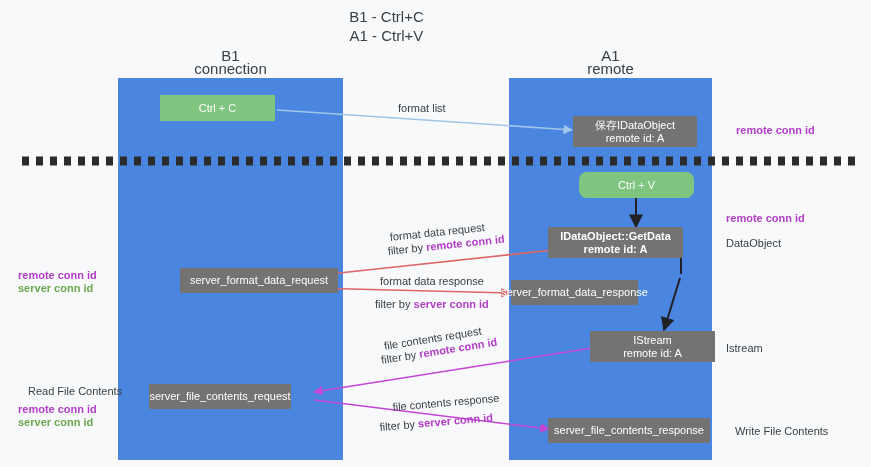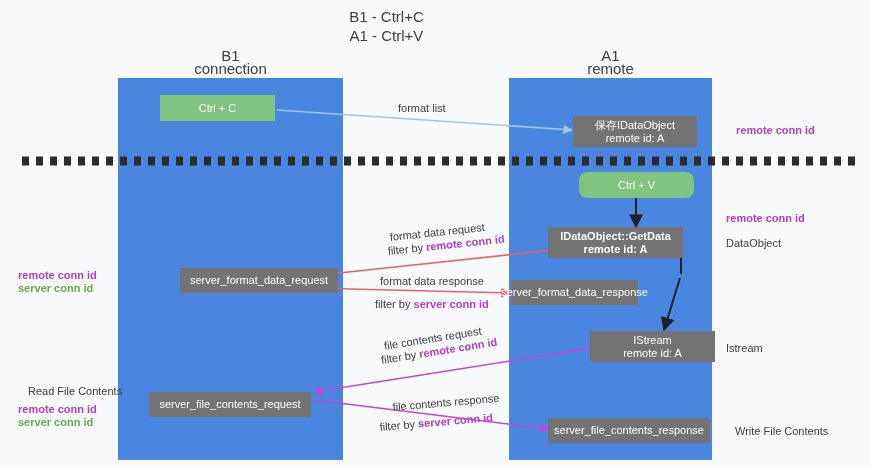--- a/index.html
+++ b/index.html
@@ -132,21 +132,21 @@
 
   <div class="node orange" style="left:511px;top:280px;width:127px;height:25px;">
     <div>server_format_data_response</div>
   </div>
 
   <div class="node orange" style="left:590px;top:331px;width:125px;height:31px;">
     <div>IStream</div>
     <div class="l2">remote id: A</div>
   </div>
 
-  <div class="node orange" style="left:149px;top:392px;width:162px;height:25px;">
+  <div class="node orange" style="left:149px;top:384px;width:142px;height:25px;">
     <div>server_file_contents_request</div>
   </div>
 
   <div class="node orange" style="left:548px;top:418px;width:162px;height:25px;">
     <div>server_file_contents_response</div>
   </div>
 
   <div class="lbl" style="left:398px;top:101px;">format list</div>
 
   <div class="rot" style="left:389px;top:230px;transform:rotate(-6deg);">format data request</div>

